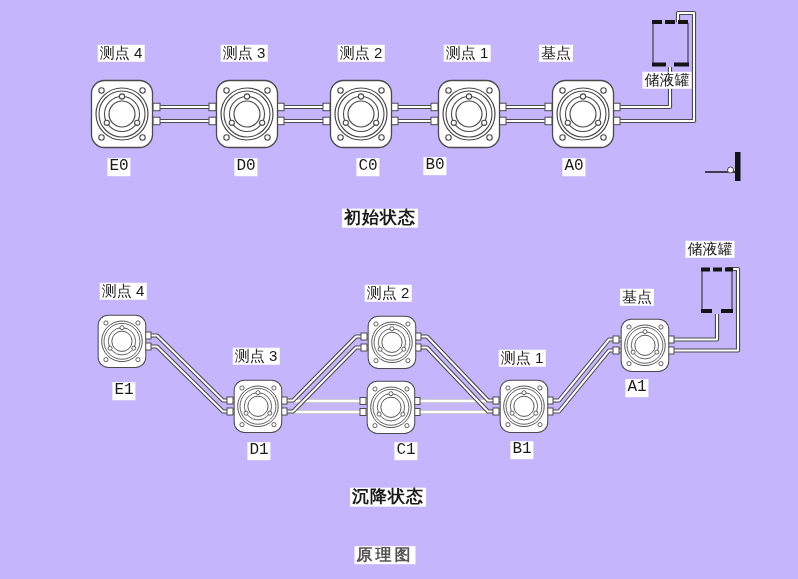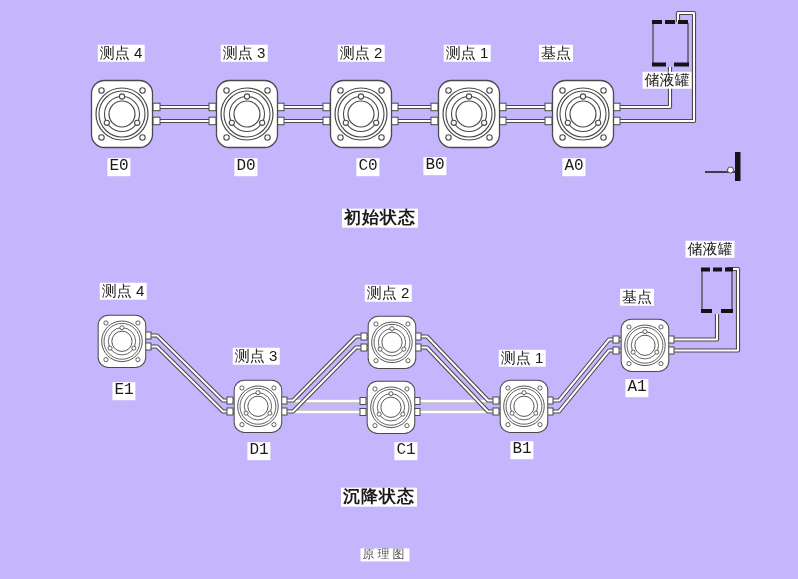--- a/index.html
+++ b/index.html
@@ -8,21 +8,21 @@
     font-family:"Liberation Sans", sans-serif;overflow:hidden;
   }
   .stage svg{position:absolute;left:0;top:0;}
   .lbl{
     position:absolute;transform:translate(-50%,-50%);
     white-space:nowrap;background:#fff;padding:0 2px;
     color:#1a1a1a;font-size:15px;line-height:1.1;
   }
   .code{font-family:Liberation Mono, monospace;font-size:16px;}
   .caption{font-size:17px;font-weight:bold;letter-spacing:1px;}
-  .footer-caption{font-size:12px;font-weight:normal;color:#555;letter-spacing:3px;}
+  .footer-caption{font-size:16px;font-weight:bold;color:#555;letter-spacing:3px;}
 </style>
 </head>
 <body>
 
 <div class="stage">
 
 <svg width="798" height="579" viewBox="0 0 798 579">
   <defs>
     <g id="sensor-sym">
       <rect x="1.5" y="1.5" width="61" height="67" rx="13" ry="13" fill="#fff" stroke="#4a4a4a" stroke-width="1.3"></rect>
@@ -212,17 +212,17 @@
 <div class="lbl" style="left:522px;top:358px">测点 1</div>
 <div class="lbl" style="left:637px;top:297px">基点</div>
 <div class="lbl" style="left:710px;top:249px">储液罐</div>
 
 <div class="lbl code" style="left:124px;top:391px">E1</div>
 <div class="lbl code" style="left:259px;top:451px">D1</div>
 <div class="lbl code" style="left:406px;top:451px">C1</div>
 <div class="lbl code" style="left:522px;top:450px">B1</div>
 <div class="lbl code" style="left:637px;top:388px">A1</div>
 
-<div class="lbl caption" style="left:379px;top:497px">沉降状态</div>
+<div class="lbl caption" style="left:388px;top:497px">沉降状态</div>
 
 <div class="lbl footer-caption" style="left:385px;top:555px">原理图</div>
 
 </div>
 
 </body></html>

